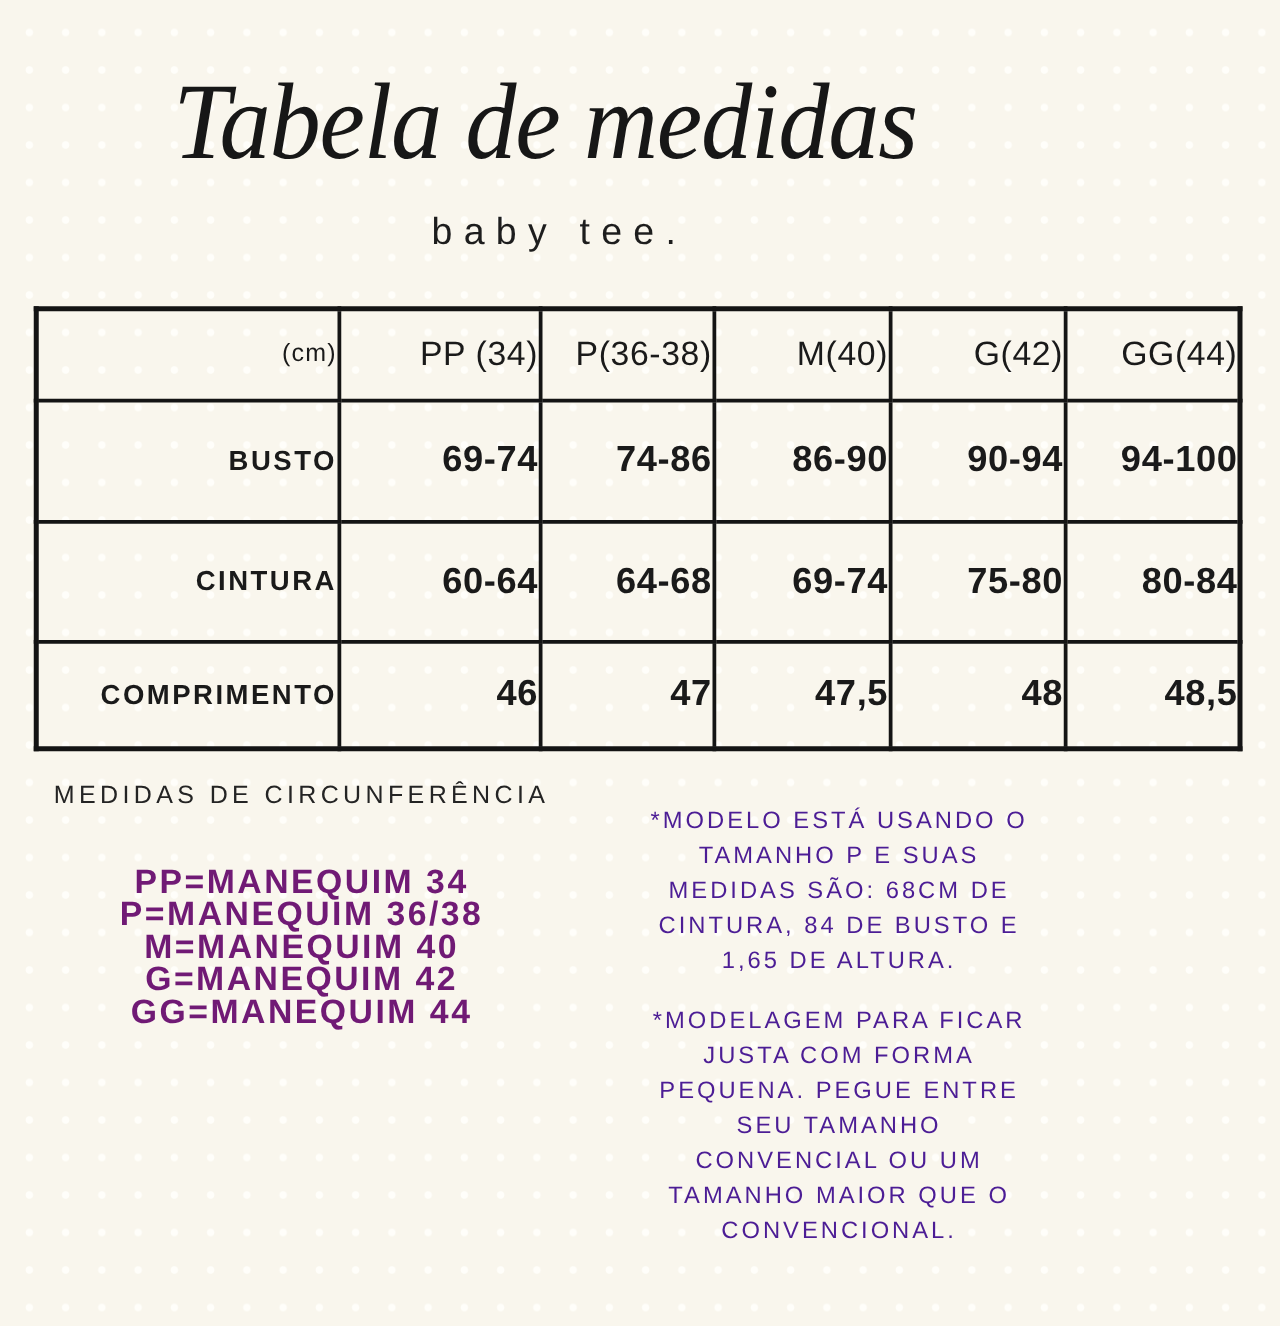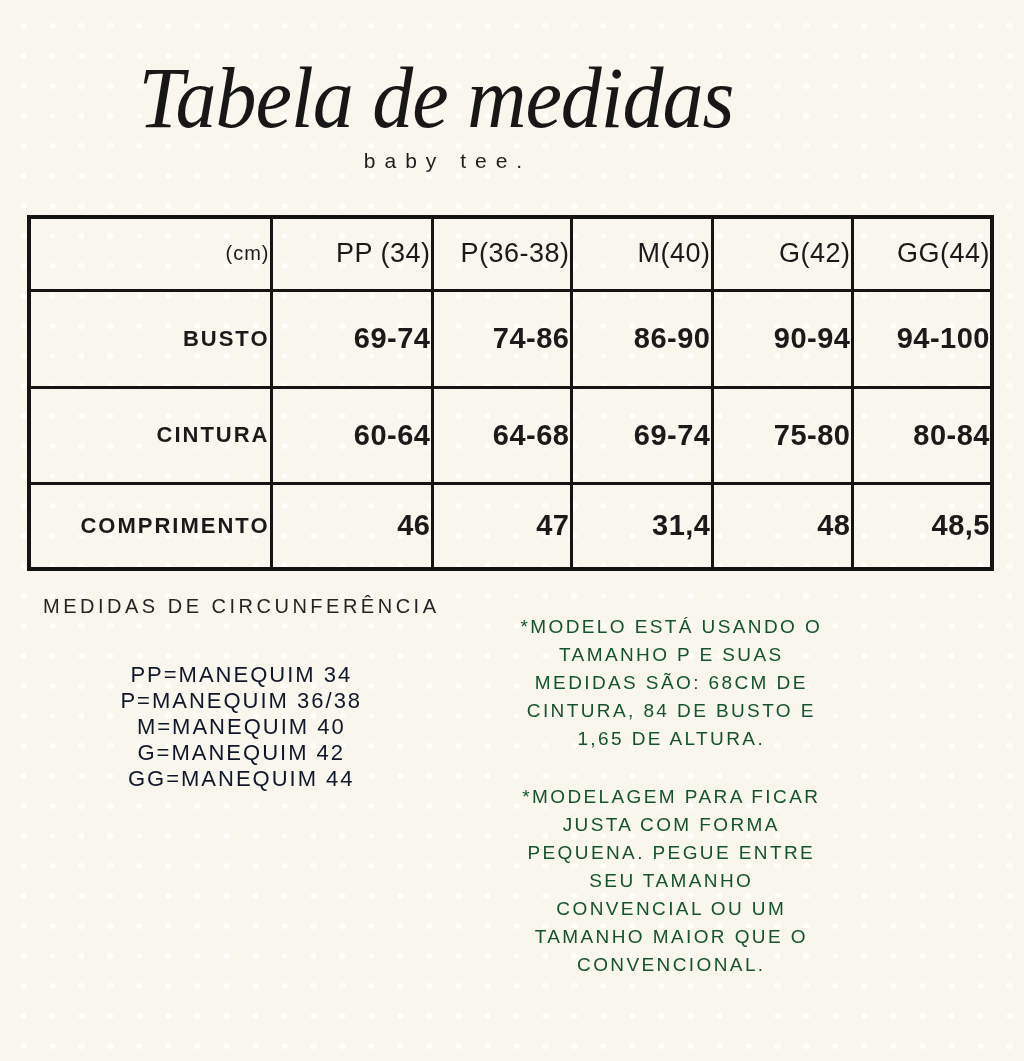--- a/index.html
+++ b/index.html
@@ -32,22 +32,22 @@
     font-style: italic;
     font-weight: 500;
     font-size: 82px;
     line-height: 100px;
     letter-spacing: -1px;
     color: #171717;
     transform: scaleY(1.06);
     transform-origin: center top;
   }
   .subtitle {
-    margin-top: 4px;
-    font-size: 21px;
+    margin-top: 24px;
+    font-size: 30px;
     letter-spacing: 9px;
     color: #1d1d1d;
     padding-left: 23px;
   }
   
   table.size-table {
     border-collapse: collapse;
     table-layout: fixed;
     margin: 42px 0 0 27px;
     width: 963px;
@@ -102,40 +102,40 @@
     text-align: center;
     box-sizing: border-box;
   }
   .circ-heading {
     font-size: 20px;
     letter-spacing: 3.5px;
     color: #242424;
   }
   .mannequin-list {
     margin-top: 44px;
-    font-weight: 400;
-    font-size: 22px;
+    font-weight: 700;
+    font-size: 27px;
     letter-spacing: 2px;
     line-height: 26px;
-    color: #0f172a;
+    color: #701a75;
   }
   .right-col {
     width: 464px;
     box-sizing: border-box;
     padding-top: 18px;
     text-align: center;
   }
   .note-block {
     font-size: 19px;
     letter-spacing: 2.4px;
     line-height: 28px;
-    color: #14532d;
+    color: #4c1d95;
   }
   .note-block + .note-block {
-    margin-top: 30px;
+    margin-top: 20px;
   }
 </style>
 </head>
 <body>
 
 <div class="page">
 
   <div class="title-block">
     <h1 class="main-title">Tabela de medidas</h1>
     <div class="subtitle">baby tee.</div>
@@ -174,21 +174,21 @@
         <td class="value-cell">60-64</td>
         <td class="value-cell">64-68</td>
         <td class="value-cell">69-74</td>
         <td class="value-cell">75-80</td>
         <td class="value-cell">80-84</td>
       </tr>
       <tr class="row-comprimento">
         <td class="row-label-cell">COMPRIMENTO</td>
         <td class="value-cell">46</td>
         <td class="value-cell">47</td>
-        <td class="value-cell">31,4</td>
+        <td class="value-cell">47,5</td>
         <td class="value-cell">48</td>
         <td class="value-cell">48,5</td>
       </tr>
     </tbody>
   </table>
 
   <div class="bottom-section">
 
     <div class="left-col">
       <div class="circ-heading">MEDIDAS DE CIRCUNFERÊNCIA</div>

